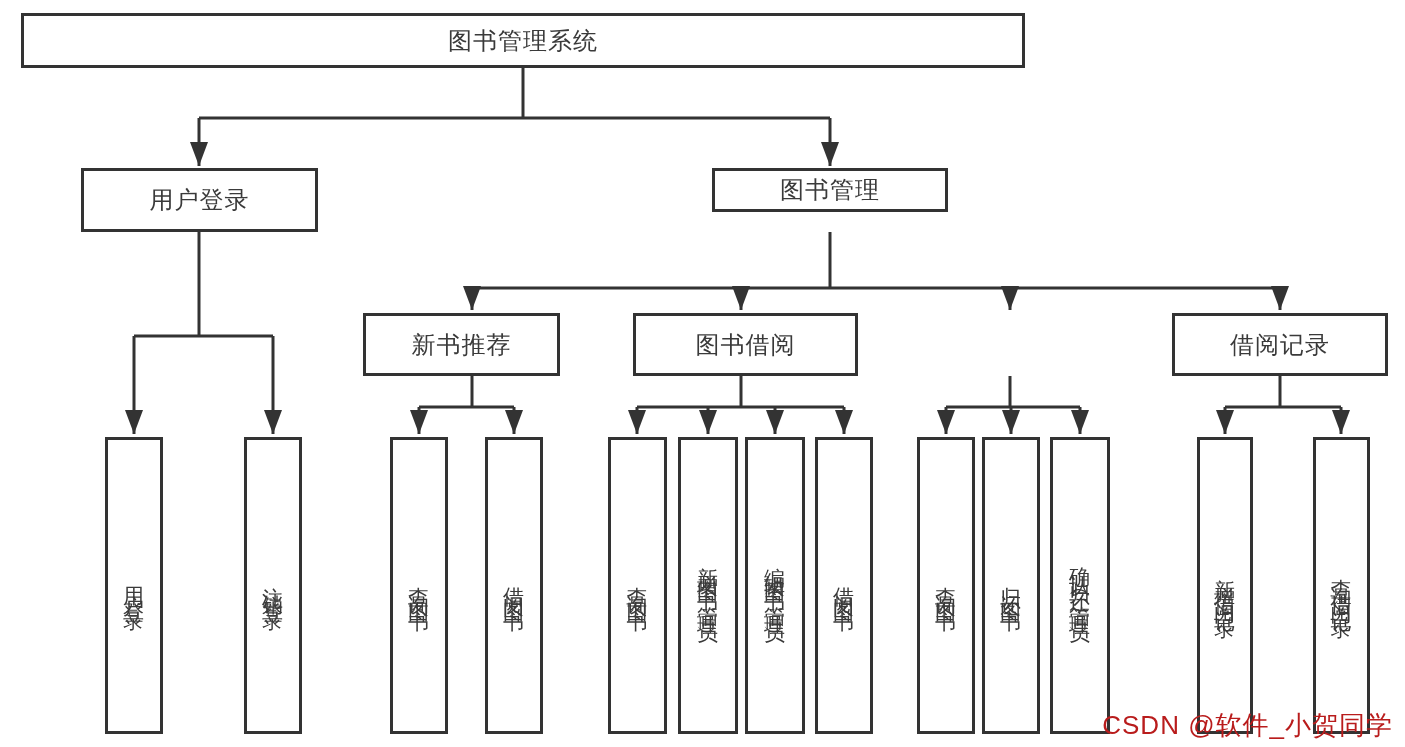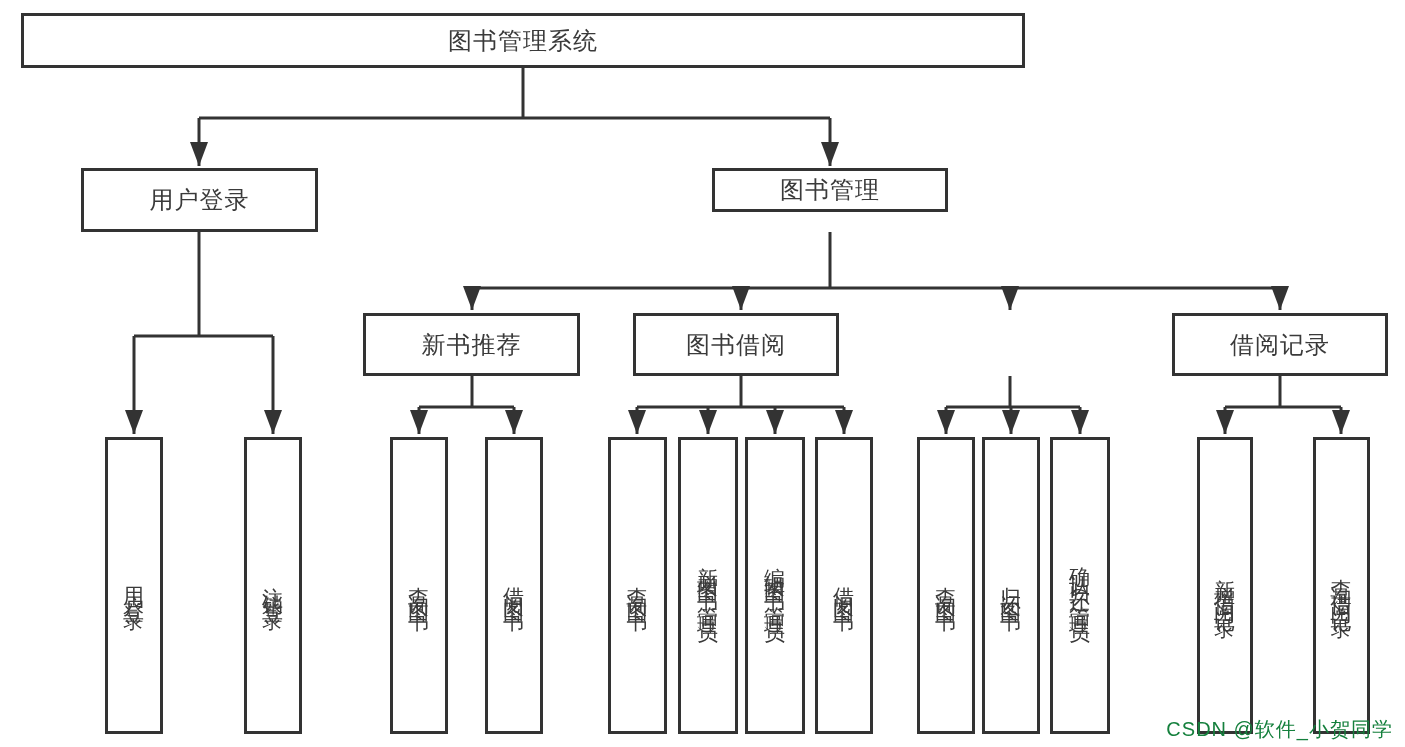--- a/index.html
+++ b/index.html
@@ -36,22 +36,22 @@
     writing-mode:vertical-rl;
     text-orientation:mixed;
     font-size:21px;
     letter-spacing:8px;
     line-height:1.1;
     white-space:nowrap;
   }
   #watermark{
     position:absolute;
     right:12px;bottom:4px;
-    font-size:20px;
-    color:#15803d;
+    font-size:26px;
+    color:#b91c1c;
     z-index:3;
     letter-spacing:1px;
     white-space:nowrap;
   }
 </style>
 </head>
 <body>
 
 <div id="canvas">
 
@@ -103,22 +103,22 @@
       <path d="M1225,407 V434" marker-end="url(#ah)"></path>
       <path d="M1341,407 V434" marker-end="url(#ah)"></path>
     </g>
   </svg>
 
   <div class="node" style="left:21px;top:13px;width:1004px;height:55px;">图书管理系统</div>
 
   <div class="node" style="left:81px;top:168px;width:237px;height:64px;">用户登录</div>
   <div class="node" style="left:712px;top:168px;width:236px;height:44px;">图书管理</div>
 
-  <div class="node" style="left:363px;top:313px;width:217px;height:63px;">新书推荐</div>
-  <div class="node" style="left:633px;top:313px;width:206px;height:63px;">图书借阅</div>
+  <div class="node" style="left:363px;top:313px;width:197px;height:63px;">新书推荐</div>
+  <div class="node" style="left:633px;top:313px;width:225px;height:63px;">图书借阅</div>
   <div class="node" style="left:1172px;top:313px;width:216px;height:63px;">借阅记录</div>
 
   <div class="leaf" style="left:105px;width:58px;">
     <span class="vtext">用户登录</span>
   </div>
   <div class="leaf" style="left:244px;width:58px;">
     <span class="vtext">注销登录</span>
   </div>
 
   <div class="leaf" style="left:390px;width:58px;">

